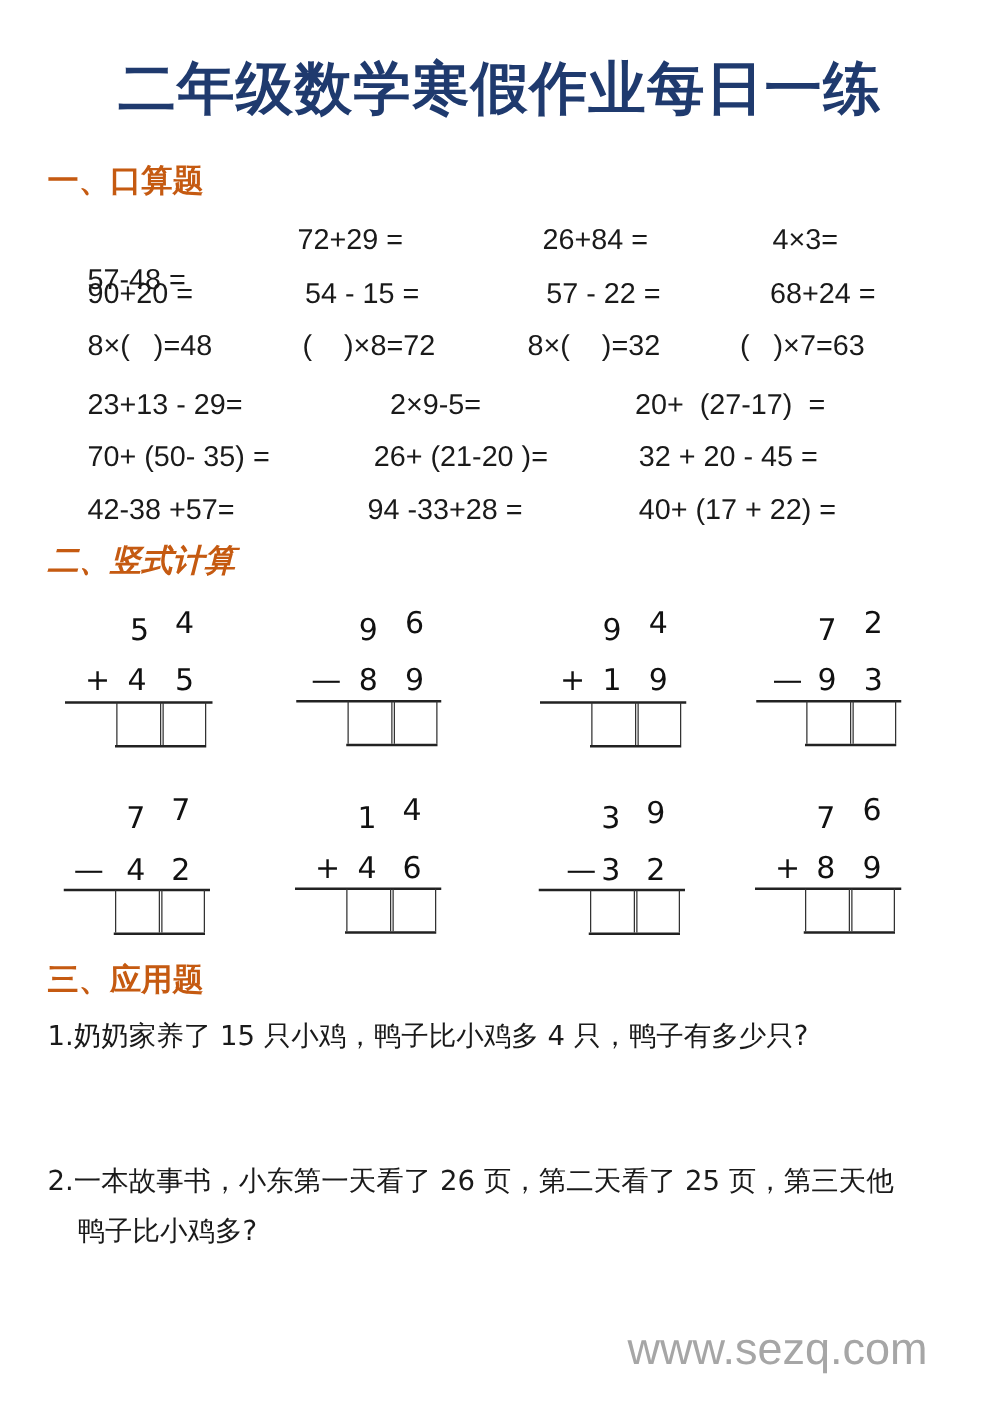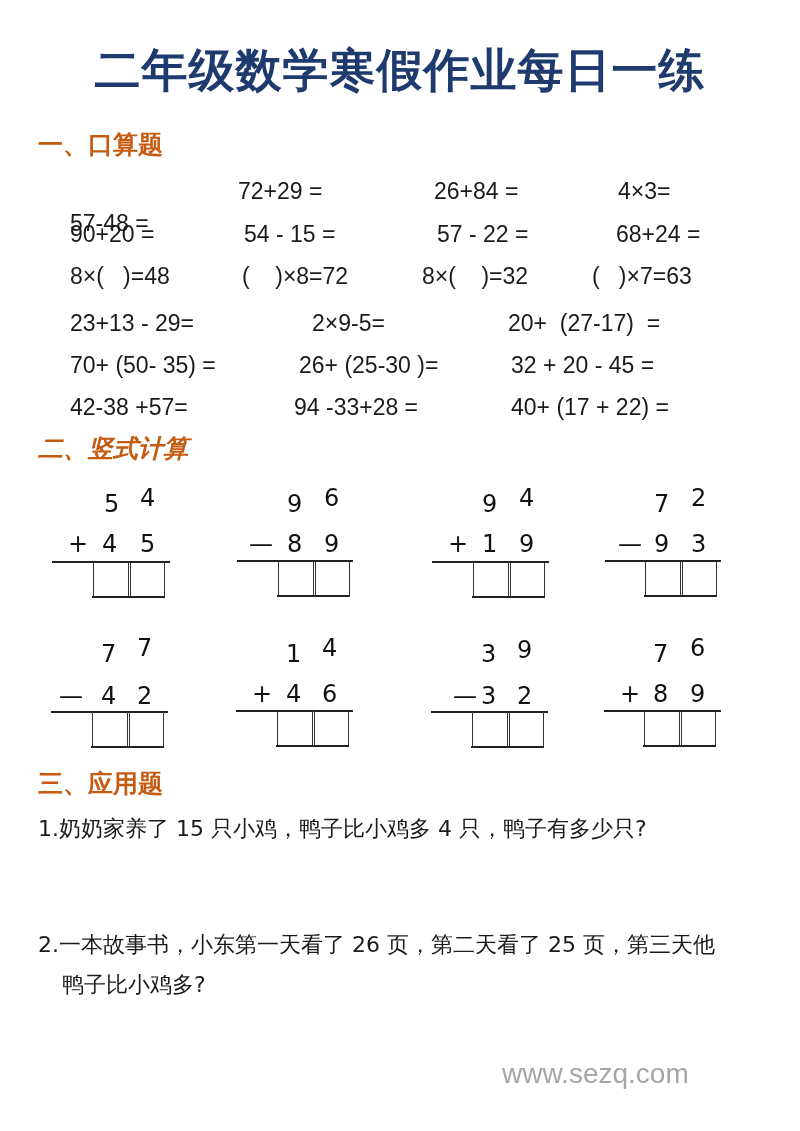--- a/index.html
+++ b/index.html
@@ -8,21 +8,21 @@
   .title { position: absolute; left: 0; top: 40px; width: 800px; text-align: center;
            font-size: 46px; font-weight: bold; color: #1f3a6e; letter-spacing: 1px; }
   .section { position: absolute; left: 38px; font-size: 25px; font-weight: bold; color: #c55a11; }
   .expr { position: absolute; font-family: "Liberation Sans", sans-serif; font-size: 23px; color: #1a1a1a; white-space: pre; }
   .vcalc { position: absolute; width: 130px; height: 130px; }
   .vcalc .d { position: absolute; font-family: "DejaVu Sans", sans-serif; font-size: 24px; color: #111; }
   .vcalc .line { position: absolute; height: 2px; background: #222; }
   .vcalc .box { position: absolute; border-left: 1.5px solid #333; border-right: 1.5px solid #333; height: 34px; }
   .vcalc .base { position: absolute; height: 2px; background: #222; }
   .q { position: absolute; left: 38px; font-family: "DejaVu Sans", sans-serif; font-size: 22px; color: #1a1a1a; }
-  .watermark { position: absolute; left: 502px; top: 1058px; font-family: "Liberation Sans", sans-serif; font-size: 28px; color: #a6a6a6; }
+  .watermark { position: absolute; left: 502px; top: 1058px; font-family: "Liberation Sans", sans-serif; font-size: 36px; color: #a6a6a6; }
 </style>
 </head>
 <body>
 
 <div class="title">二年级数学寒假作业每日一练</div>
 
 <div class="section" style="top:128px;">一、口算题</div>
 
 <div>
 
@@ -39,21 +39,21 @@
   <div class="expr" style="left:70px;top:263px;">8×(   )=48</div>
   <div class="expr" style="left:242px;top:263px;">(    )×8=72</div>
   <div class="expr" style="left:422px;top:263px;">8×(    )=32</div>
   <div class="expr" style="left:592px;top:263px;">(   )×7=63</div>
 
   <div class="expr" style="left:70px;top:310px;">23+13 - 29=</div>
   <div class="expr" style="left:312px;top:310px;">2×9-5=</div>
   <div class="expr" style="left:508px;top:310px;">20+  (27-17)  =</div>
 
   <div class="expr" style="left:70px;top:352px;">70+ (50- 35) =</div>
-  <div class="expr" style="left:299px;top:352px;">26+ (25-30 )=</div>
+  <div class="expr" style="left:299px;top:352px;">26+ (21-20 )=</div>
   <div class="expr" style="left:511px;top:352px;">32 + 20 - 45 =</div>
 
   <div class="expr" style="left:70px;top:394px;">42-38 +57=</div>
   <div class="expr" style="left:294px;top:394px;">94 -33+28 =</div>
   <div class="expr" style="left:511px;top:394px;">40+ (17 + 22) =</div>
 </div>
 
 <div class="section" style="top:432px;font-style:italic;">二、竖式计算</div>
 
 <div class="vcalc" style="left:52px;top:482px;">

